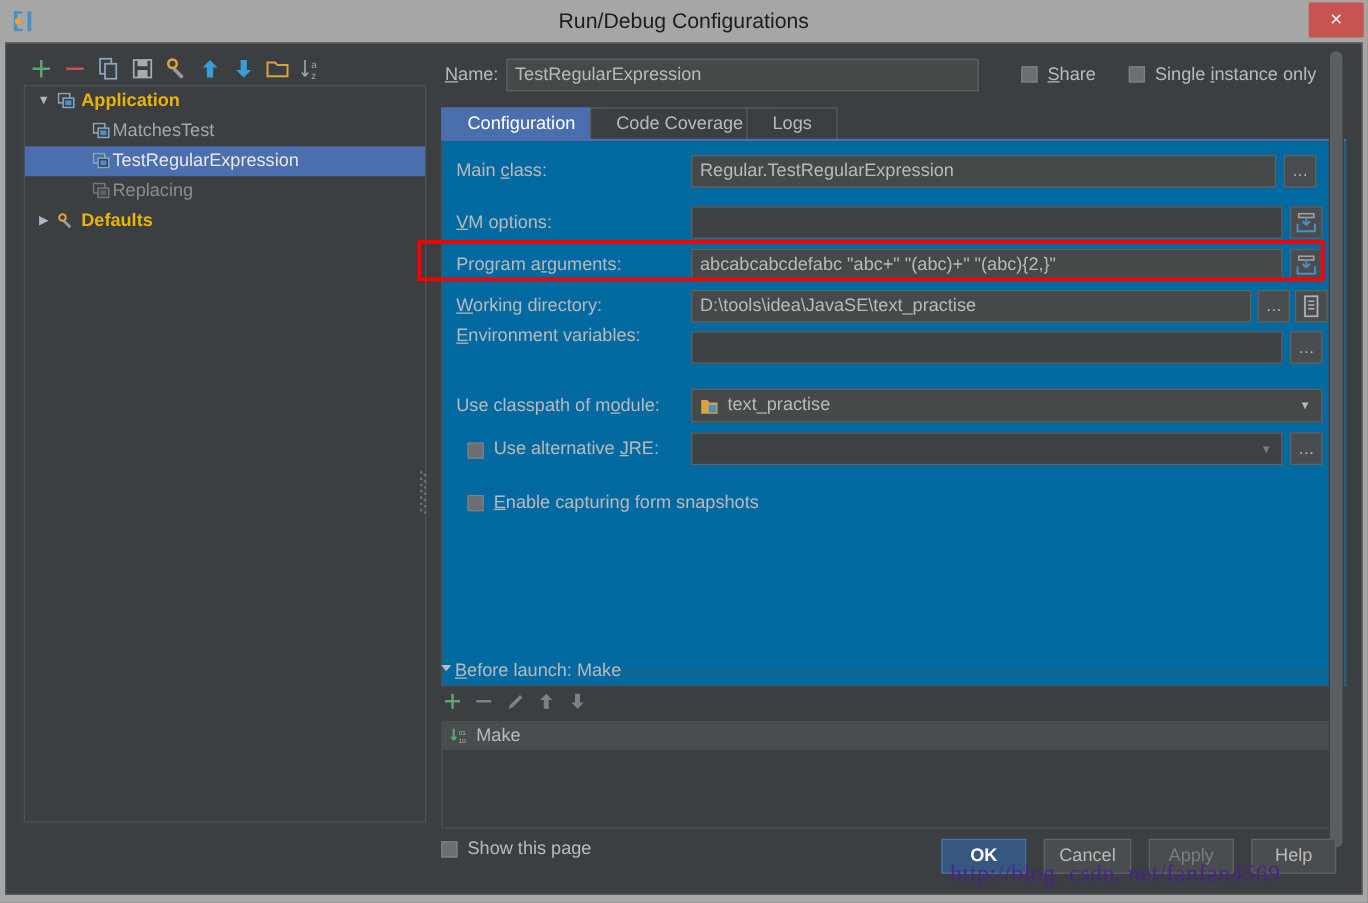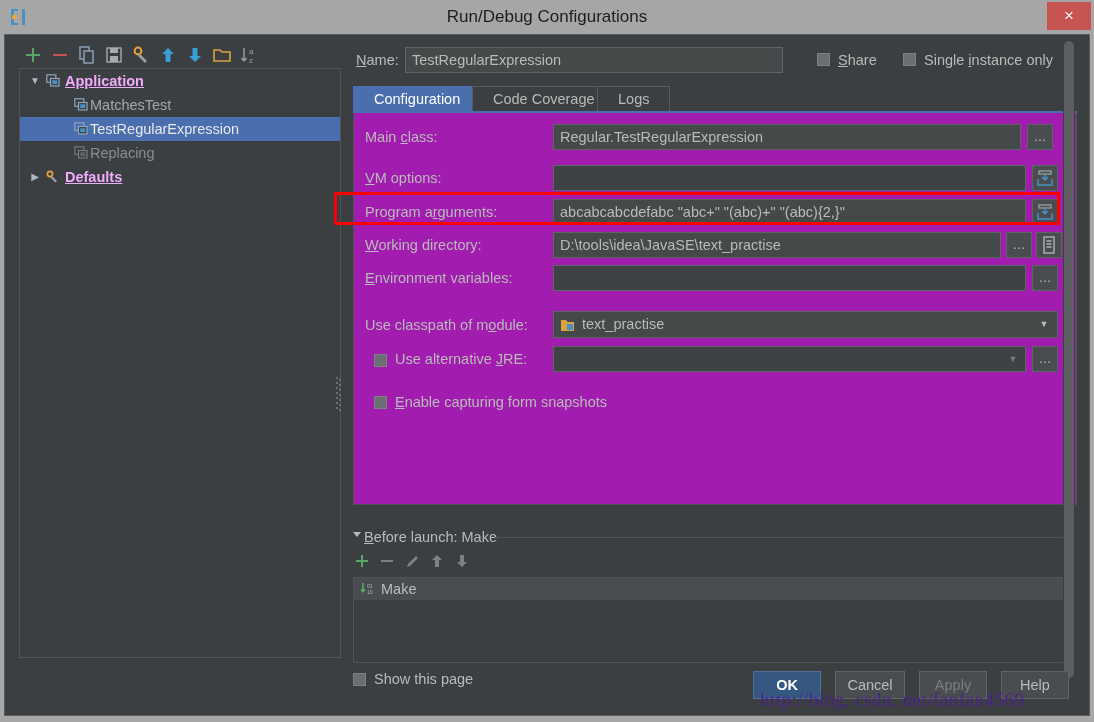--- a/index.html
+++ b/index.html
@@ -92,21 +92,21 @@
     text-align: center;
   }
   .tree-row .ticon {
     position: absolute; top: 5px;
     width: 14px; height: 13px;
   }
   .tree-row .tlabel {
     position: absolute; top: 0;
   }
   .lvl0 .ticon { left: 26px; }
-  .lvl0 .tlabel { left: 45px; font-weight: bold; color: #f0abfc; text-decoration: underline; }
+  .lvl0 .tlabel { left: 45px; font-weight: bold; color: #eab308; }
   .lvl1 .ticon { left: 54px; }
   .lvl1 .tlabel { left: 70px; color: #a6a6a6; }
   .tree-row.sel .tlabel { color: #e8e8e8; }
   .dim .tlabel { color: #8a8c8d; }
 
   
   #splitter {
     position: absolute; left: 330px; top: 340px;
     width: 7px; height: 40px;
     cursor: col-resize;
@@ -189,24 +189,24 @@
   }
   .tab.active { background: #4b6eaf; color: #ffffff; border-color: #4b6eaf; }
   #tab-underline {
     position: absolute; left: 8px; top: 70px;
     width: 724px; height: 2px; background: #4b6eaf;
   }
 
   
   #config-panel {
     position: absolute; left: 8px; top: 72px;
-    width: 724px; height: 392px;
+    width: 724px; height: 436px;
     border: 1px solid #4f5355;
     border-top: none;
-    background: #a21caf;
+    background: #0369a1;
   }
   #bl-arrow {
     position: absolute; left: 8px; top: 491px;
     width: 0; height: 0;
     border-left: 4px solid transparent;
     border-right: 4px solid transparent;
     border-top: 5px solid #bababa;
     cursor: pointer;
   }
   #bl-title { left: 19px; top: 488px; }
@@ -467,21 +467,21 @@
         <div class="lbl" style="left:11px; top:124px;"><span class="uline">W</span>orking directory:</div>
         <div class="field" style="left:199px; top:119px; width:448px; height:26px; line-height:24px;">D:\tools\idea\JavaSE\text_practise</div>
         <div class="sqbtn" style="left:652px; top:119px; width:26px; height:26px; line-height:24px;">…</div>
         <div class="sqbtn" style="left:682px; top:119px; width:26px; height:26px;">
           <svg viewBox="0 0 24 24" width="24" height="24">
             <rect x="7" y="4" width="10" height="16" fill="none" stroke="#b0b3b5" stroke-width="1.4"></rect>
             <path d="M9.5 8 h5 M9.5 11 h5 M9.5 14 h5" stroke="#b0b3b5" stroke-width="1.3"></path>
           </svg>
         </div>
 
-        <div class="lbl" style="left:11px; top:157px;"><span class="uline">E</span>nvironment variables:</div>
+        <div class="lbl" style="left:11px; top:148px;"><span class="uline">E</span>nvironment variables:</div>
         <div class="field empty" style="left:199px; top:152px; width:473px; height:26px; line-height:24px;"></div>
         <div class="sqbtn" style="left:678px; top:152px; width:26px; height:26px; line-height:24px;">…</div>
 
         <div class="lbl" style="left:11px; top:204px;">Use classpath of m<span class="uline">o</span>dule:</div>
         <div class="field" style="left:199px; top:198px; width:505px; height:27px; line-height:25px; padding-left:28px;">
           <svg style="position:absolute; left:6px; top:6px;" width="15" height="14" viewBox="0 0 15 14">
             <path d="M1 2 h5 l1.5 2 H14 v9 H1 z" fill="#d9a343"></path>
             <rect x="7" y="6" width="6" height="6" fill="#4a90c4"></rect>
           </svg>
           <span>text_practise</span>

